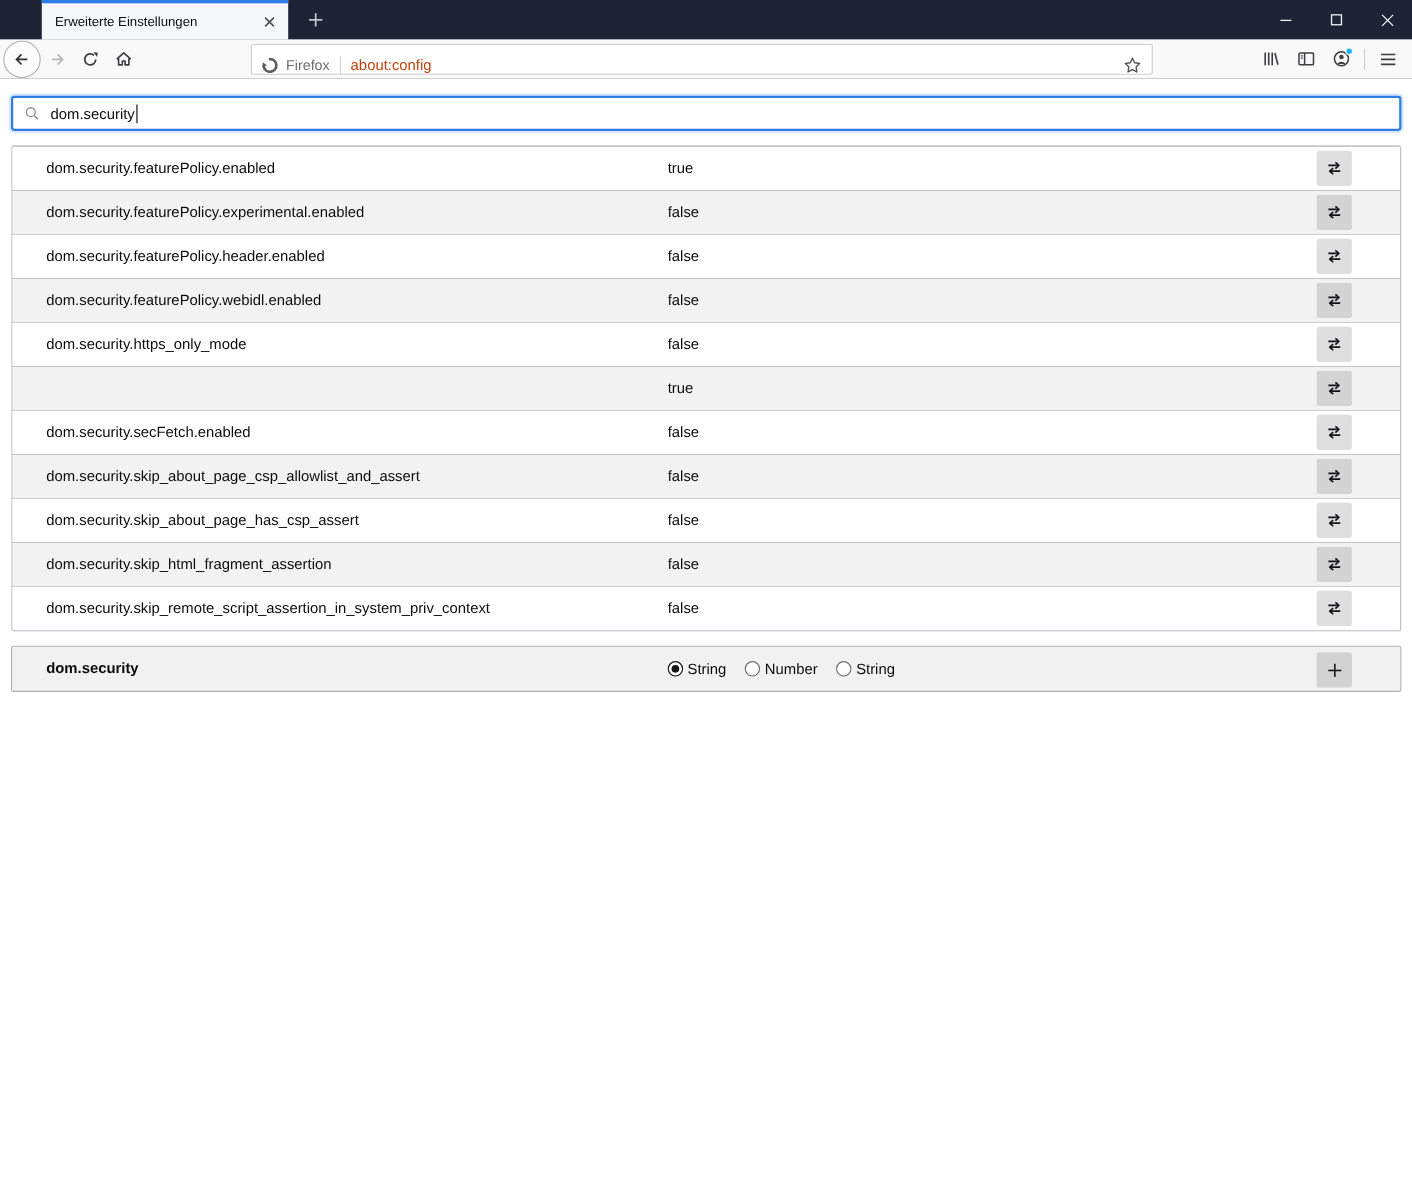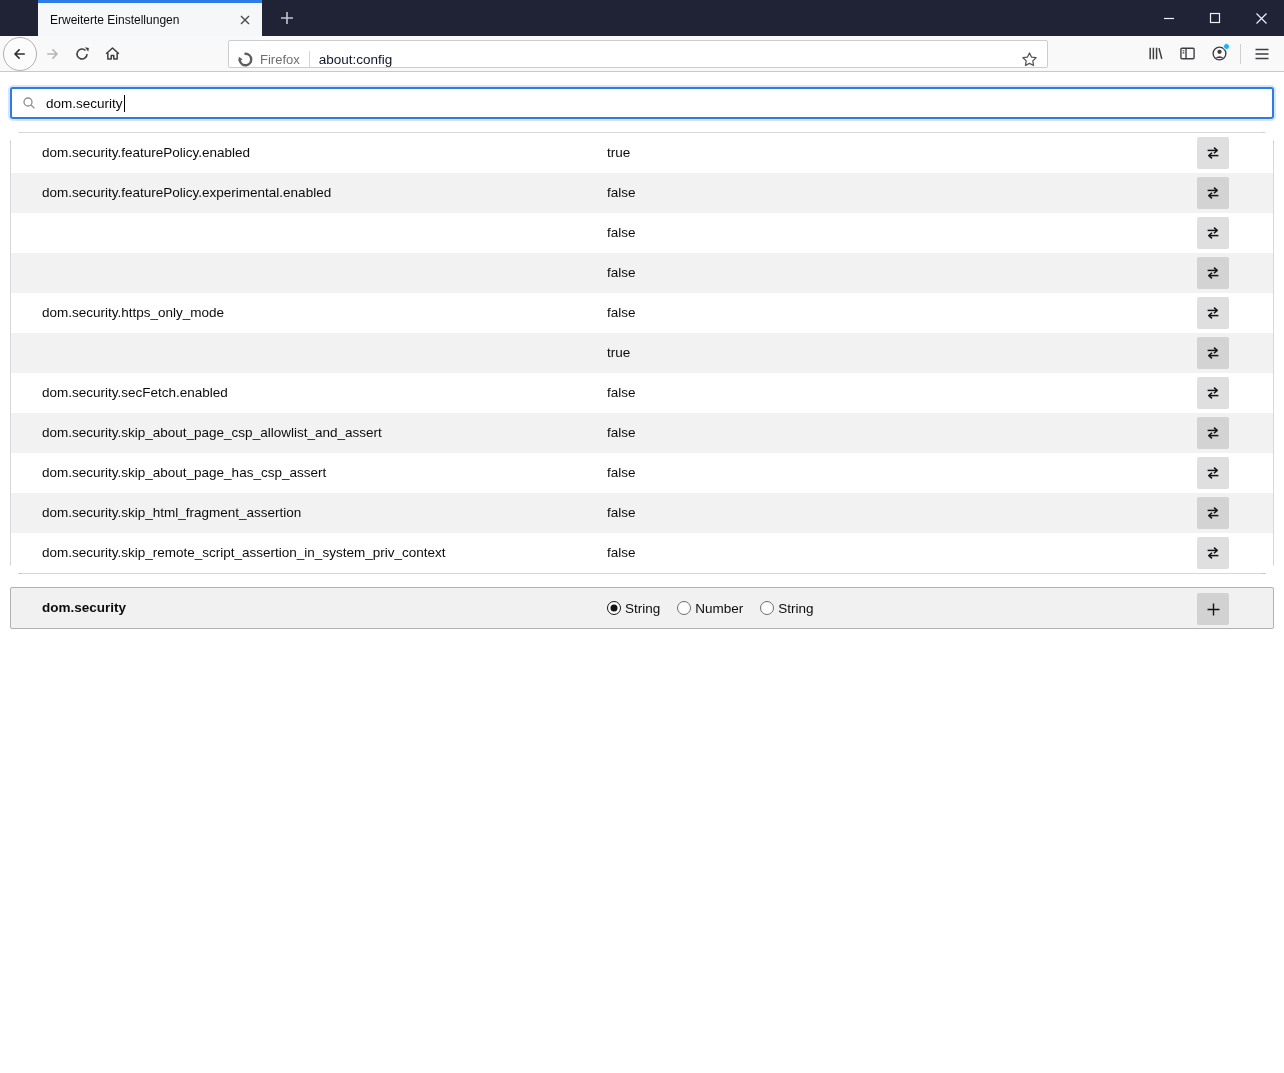--- a/index.html
+++ b/index.html
@@ -35,40 +35,40 @@
   }
   .nav-btn.disabled { color:#b6b6b8; }
   .urlbar {
     position:absolute; left:228px; top:4px; width:820px; height:28px;
     background:#fff; border:1px solid #cdcdcf; border-radius:2px;
     display:flex; align-items:center; padding:10px 6px 0 8px;
   }
   .identity { display:flex; align-items:center; gap:6px; color:#6f6f73; }
   .identity-label { font-size:13px; }
   .urlbar-sep { width:1px; height:17px; background:#d4d4d6; margin:0 9px 0 9px; }
-  .url-text { flex:1; font-size:13.5px; color:#0f172a; }
+  .url-text { flex:1; font-size:13.5px; color:#c2410c; }
   .star-btn { width:24px; height:24px; display:flex; align-items:center; justify-content:center; color:#55555a; }
   .toolbar-right { position:absolute; right:6px; top:0; height:35px; display:flex; align-items:center; }
   .tool-icon { width:32px; height:30px; display:flex; align-items:center; justify-content:center; color:#3e3e42; position:relative; }
   .toolbar-div { width:1px; height:20px; background:#d0d0d2; margin:0 5px; }
   .badge-dot { position:absolute; top:4px; right:5px; width:7px; height:7px; border-radius:50%; background:#1bb2f0; border:1px solid #f9f9fa; }
 
   
   .content { position:absolute; top:72px; left:0; right:0; bottom:0; background:#fff; }
   .searchbox {
     margin:15px 10px 0; height:32px; background:#fff;
     border:2px solid #2d7ce1; border-radius:3px;
     box-shadow:0 0 0 2px rgba(69,139,255,.22);
     display:flex; align-items:center; padding:0 10px; cursor:text;
   }
   .search-icon { margin-right:10px; color:#8f8f93; }
   .search-text { font-size:13.5px; color:#0c0c0d; }
   .caret { display:inline-block; width:1px; height:17px; background:#000; margin-left:1px; vertical-align:middle; }
 
-  .prefs-table { margin:13px 10px 0; border:1px solid #d7d7db; border-radius:12px; background:#0f172a; }
+  .prefs-table { margin:13px 10px 0; border:1px solid #d7d7db; border-radius:2px; background:#0f172a; }
   .pref-row { height:40px; position:relative; background:#fff; }
   .pref-row.alt { background:#f2f2f3;text-align:center; }
   .pref-name { position:absolute; left:31px; top:0; line-height:40px; font-size:13.5px; }
   .pref-value { position:absolute; left:596px; top:0; line-height:40px; font-size:13.5px; }
   .toggle-btn {
     position:absolute; right:44px; top:4px; width:32px; height:32px;
     border:none; border-radius:2px; background:rgba(12,12,13,.135);
     display:flex; align-items:center; justify-content:center; color:#15151a; cursor:default;
   }
 
@@ -235,31 +235,33 @@
     <button class="toggle-btn">
       <svg width="16" height="16" viewBox="0 0 16 16">
         <path d="M2.6 5.4h8.6" stroke="currentColor" stroke-width="1.5" fill="none"></path>
         <path d="M9 2.6l3.2 2.8L9 8.2" stroke="currentColor" stroke-width="1.5" fill="none" stroke-linejoin="round"></path>
         <path d="M13.4 10.6H4.8" stroke="currentColor" stroke-width="1.5" fill="none"></path>
         <path d="M7 7.8l-3.2 2.8L7 13.4" stroke="currentColor" stroke-width="1.5" fill="none" stroke-linejoin="round"></path>
       </svg>
     </button>
   </div>
         <div class="pref-row">
-    <span class="pref-value">false</span>
-    <button class="toggle-btn">
-      <svg width="16" height="16" viewBox="0 0 16 16">
-        <path d="M2.6 5.4h8.6" stroke="currentColor" stroke-width="1.5" fill="none"></path>
-        <path d="M9 2.6l3.2 2.8L9 8.2" stroke="currentColor" stroke-width="1.5" fill="none" stroke-linejoin="round"></path>
-        <path d="M13.4 10.6H4.8" stroke="currentColor" stroke-width="1.5" fill="none"></path>
-        <path d="M7 7.8l-3.2 2.8L7 13.4" stroke="currentColor" stroke-width="1.5" fill="none" stroke-linejoin="round"></path>
-      </svg>
-    </button>
-  </div>
-        <div class="pref-row alt">
+    <span class="pref-name">dom.security.featurePolicy.header.enabled</span>
+    <span class="pref-value">false</span>
+    <button class="toggle-btn">
+      <svg width="16" height="16" viewBox="0 0 16 16">
+        <path d="M2.6 5.4h8.6" stroke="currentColor" stroke-width="1.5" fill="none"></path>
+        <path d="M9 2.6l3.2 2.8L9 8.2" stroke="currentColor" stroke-width="1.5" fill="none" stroke-linejoin="round"></path>
+        <path d="M13.4 10.6H4.8" stroke="currentColor" stroke-width="1.5" fill="none"></path>
+        <path d="M7 7.8l-3.2 2.8L7 13.4" stroke="currentColor" stroke-width="1.5" fill="none" stroke-linejoin="round"></path>
+      </svg>
+    </button>
+  </div>
+        <div class="pref-row alt">
+    <span class="pref-name">dom.security.featurePolicy.webidl.enabled</span>
     <span class="pref-value">false</span>
     <button class="toggle-btn">
       <svg width="16" height="16" viewBox="0 0 16 16">
         <path d="M2.6 5.4h8.6" stroke="currentColor" stroke-width="1.5" fill="none"></path>
         <path d="M9 2.6l3.2 2.8L9 8.2" stroke="currentColor" stroke-width="1.5" fill="none" stroke-linejoin="round"></path>
         <path d="M13.4 10.6H4.8" stroke="currentColor" stroke-width="1.5" fill="none"></path>
         <path d="M7 7.8l-3.2 2.8L7 13.4" stroke="currentColor" stroke-width="1.5" fill="none" stroke-linejoin="round"></path>
       </svg>
     </button>
   </div>

